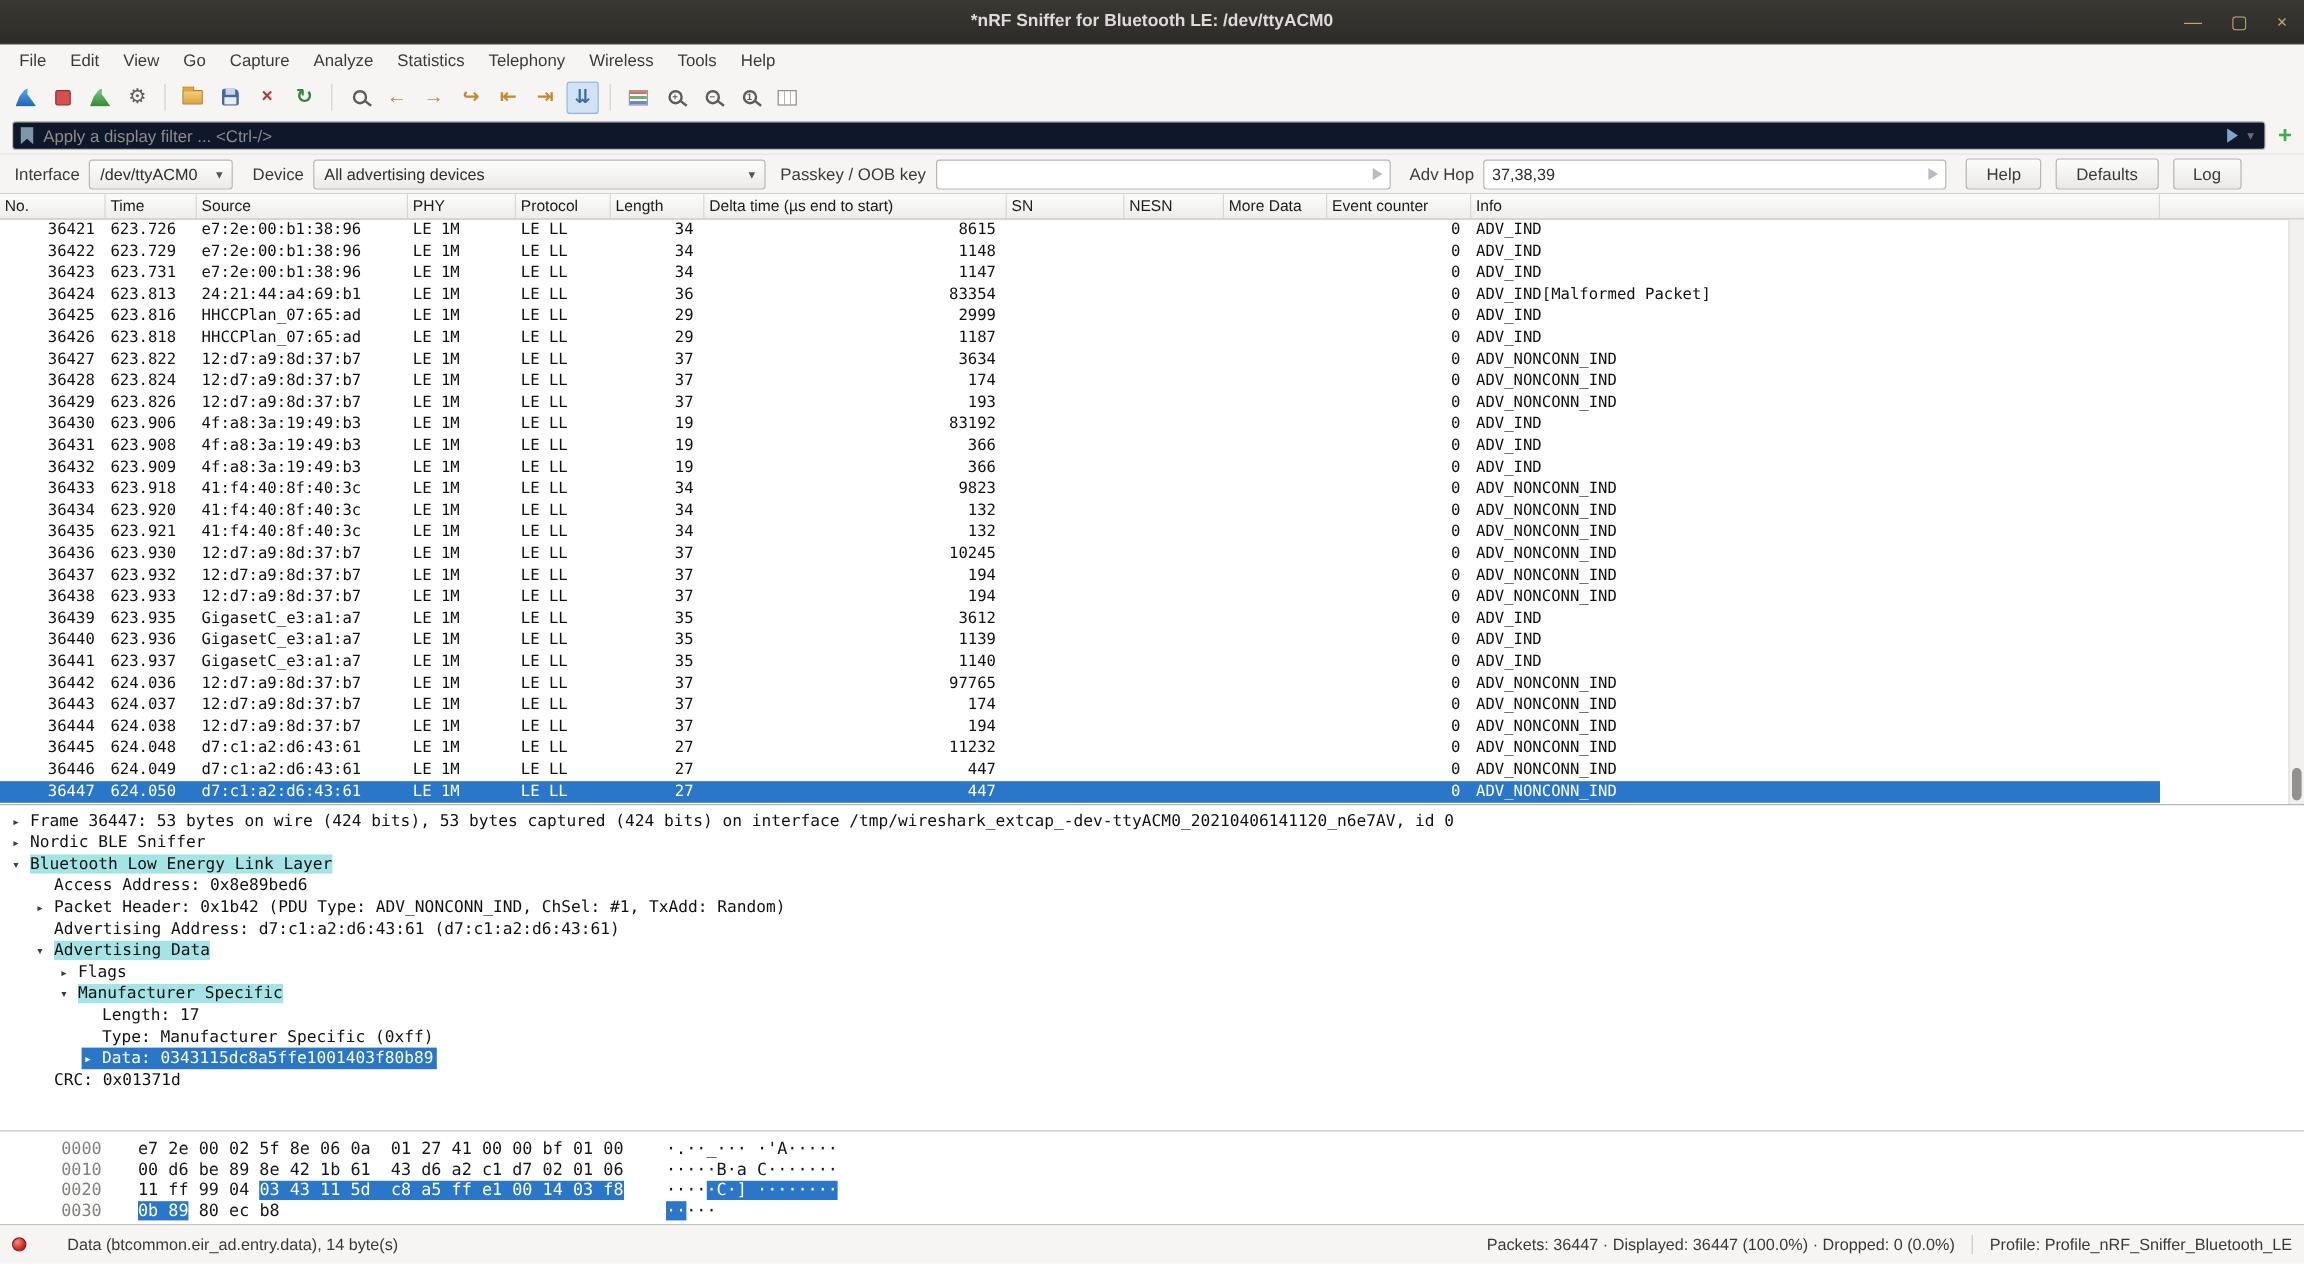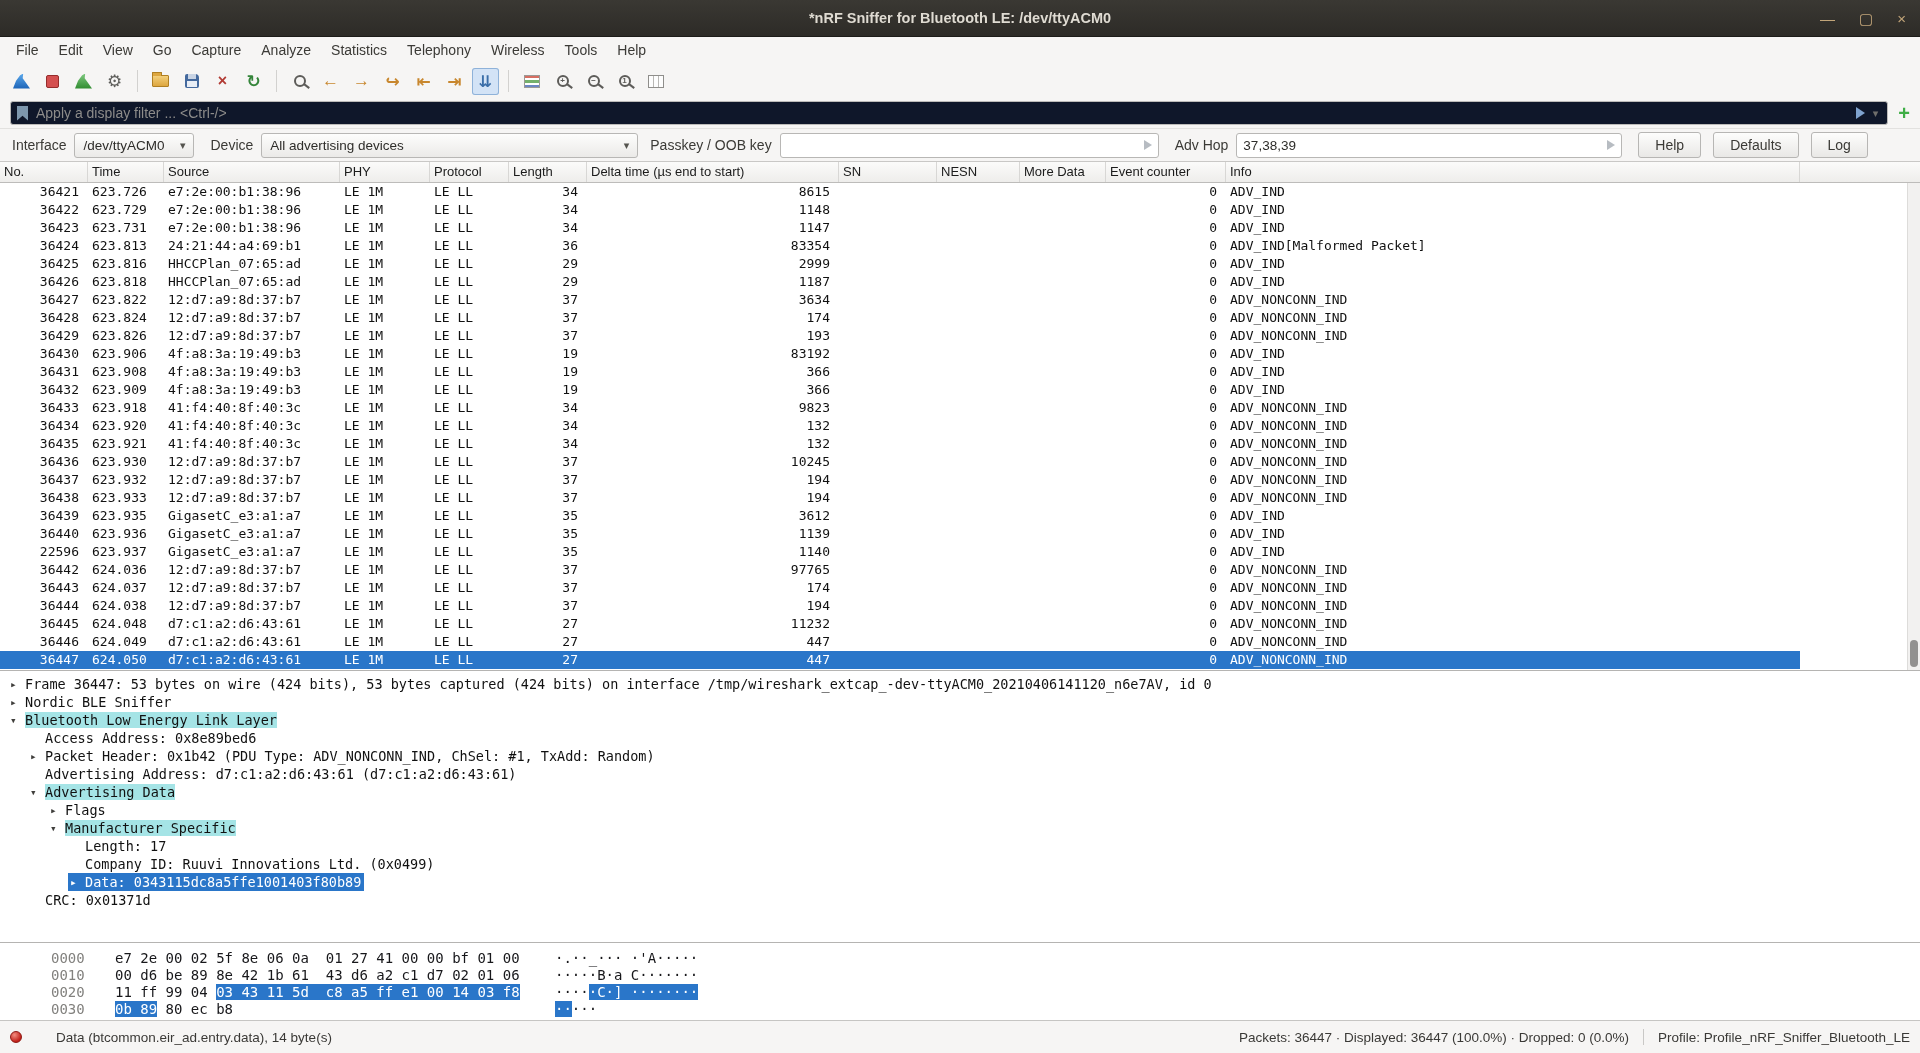--- a/index.html
+++ b/index.html
@@ -516,21 +516,21 @@
           <span class="cell" style="width: 79px;">LE LL</span>
           <span class="cell num" style="width: 78px;">35</span>
           <span class="cell num" style="width: 252px;">1139</span>
           <span class="cell" style="width: 98px;"></span>
           <span class="cell" style="width: 83px;"></span>
           <span class="cell" style="width: 86px;"></span>
           <span class="cell num" style="width: 120px;">0</span>
           <span class="cell" style="width: 574px;">ADV_IND</span>
         </div>
         <div class="pl-row">
-          <span class="cell num" style="width: 88px;">22596</span>
+          <span class="cell num" style="width: 88px;">36441</span>
           <span class="cell" style="width: 76px;">623.937</span>
           <span class="cell" style="width: 176px;">GigasetC_e3:a1:a7</span>
           <span class="cell" style="width: 90px;">LE 1M</span>
           <span class="cell" style="width: 79px;">LE LL</span>
           <span class="cell num" style="width: 78px;">35</span>
           <span class="cell num" style="width: 252px;">1140</span>
           <span class="cell" style="width: 98px;"></span>
           <span class="cell" style="width: 83px;"></span>
           <span class="cell" style="width: 86px;"></span>
           <span class="cell num" style="width: 120px;">0</span>
@@ -631,21 +631,21 @@
         <div class="tree-row"><span class="tind" style="width: 8px;"></span><span class="twrap"><span class="tarrow">▸</span><span class="ttext">Frame 36447: 53 bytes on wire (424 bits), 53 bytes captured (424 bits) on interface /tmp/wireshark_extcap_-dev-ttyACM0_20210406141120_n6e7AV, id 0</span></span></div>
         <div class="tree-row"><span class="tind" style="width: 8px;"></span><span class="twrap"><span class="tarrow">▸</span><span class="ttext">Nordic BLE Sniffer</span></span></div>
         <div class="tree-row"><span class="tind" style="width: 8px;"></span><span class="twrap"><span class="tarrow">▾</span><span class="ttext trel">Bluetooth Low Energy Link Layer</span></span></div>
         <div class="tree-row"><span class="tind" style="width: 28px;"></span><span class="twrap"><span class="tarrow"></span><span class="ttext">Access Address: 0x8e89bed6</span></span></div>
         <div class="tree-row"><span class="tind" style="width: 28px;"></span><span class="twrap"><span class="tarrow">▸</span><span class="ttext">Packet Header: 0x1b42 (PDU Type: ADV_NONCONN_IND, ChSel: #1, TxAdd: Random)</span></span></div>
         <div class="tree-row"><span class="tind" style="width: 28px;"></span><span class="twrap"><span class="tarrow"></span><span class="ttext">Advertising Address: d7:c1:a2:d6:43:61 (d7:c1:a2:d6:43:61)</span></span></div>
         <div class="tree-row"><span class="tind" style="width: 28px;"></span><span class="twrap"><span class="tarrow">▾</span><span class="ttext trel">Advertising Data</span></span></div>
         <div class="tree-row"><span class="tind" style="width: 48px;"></span><span class="twrap"><span class="tarrow">▸</span><span class="ttext">Flags</span></span></div>
         <div class="tree-row"><span class="tind" style="width: 48px;"></span><span class="twrap"><span class="tarrow">▾</span><span class="ttext trel">Manufacturer Specific</span></span></div>
         <div class="tree-row"><span class="tind" style="width: 68px;"></span><span class="twrap"><span class="tarrow"></span><span class="ttext">Length: 17</span></span></div>
-        <div class="tree-row"><span class="tind" style="width: 68px;"></span><span class="twrap"><span class="tarrow"></span><span class="ttext">Company ID: Ruuvi Innovations Ltd. (0x0499)</span></span></div>
+        <div class="tree-row"><span class="tind" style="width: 68px;"></span><span class="twrap"><span class="tarrow"></span><span class="ttext">Type: Manufacturer Specific (0xff)</span></span></div>
         <div class="tree-row"><span class="tind" style="width: 68px;"></span><span class="twrap tsel"><span class="tarrow">▸</span><span class="ttext">Data: 0343115dc8a5ffe1001403f80b89</span></span></div>
         <div class="tree-row"><span class="tind" style="width: 28px;"></span><span class="twrap"><span class="tarrow"></span><span class="ttext">CRC: 0x01371d</span></span></div>
       </div>
   </div>
 
   <div class="hex-pane">
     <div>
         <div class="hex-line"><span class="hoff">0000</span><span class="hbytes"><span>e7 2e 00 02 5f 8e 06 0a  01 27 41 00 00 bf 01 00</span></span><span class="hascii"><span>·.··_··· ·'A·····</span></span></div>
         <div class="hex-line"><span class="hoff">0010</span><span class="hbytes"><span>00 d6 be 89 8e 42 1b 61  43 d6 a2 c1 d7 02 01 06</span></span><span class="hascii"><span>·····B·a C·······</span></span></div>
         <div class="hex-line"><span class="hoff">0020</span><span class="hbytes"><span>11 ff 99 04 </span><span class="hl">03 43 11 5d  c8 a5 ff e1 00 14 03 f8</span></span><span class="hascii"><span>····</span><span class="hl">·C·] ········</span></span></div>

